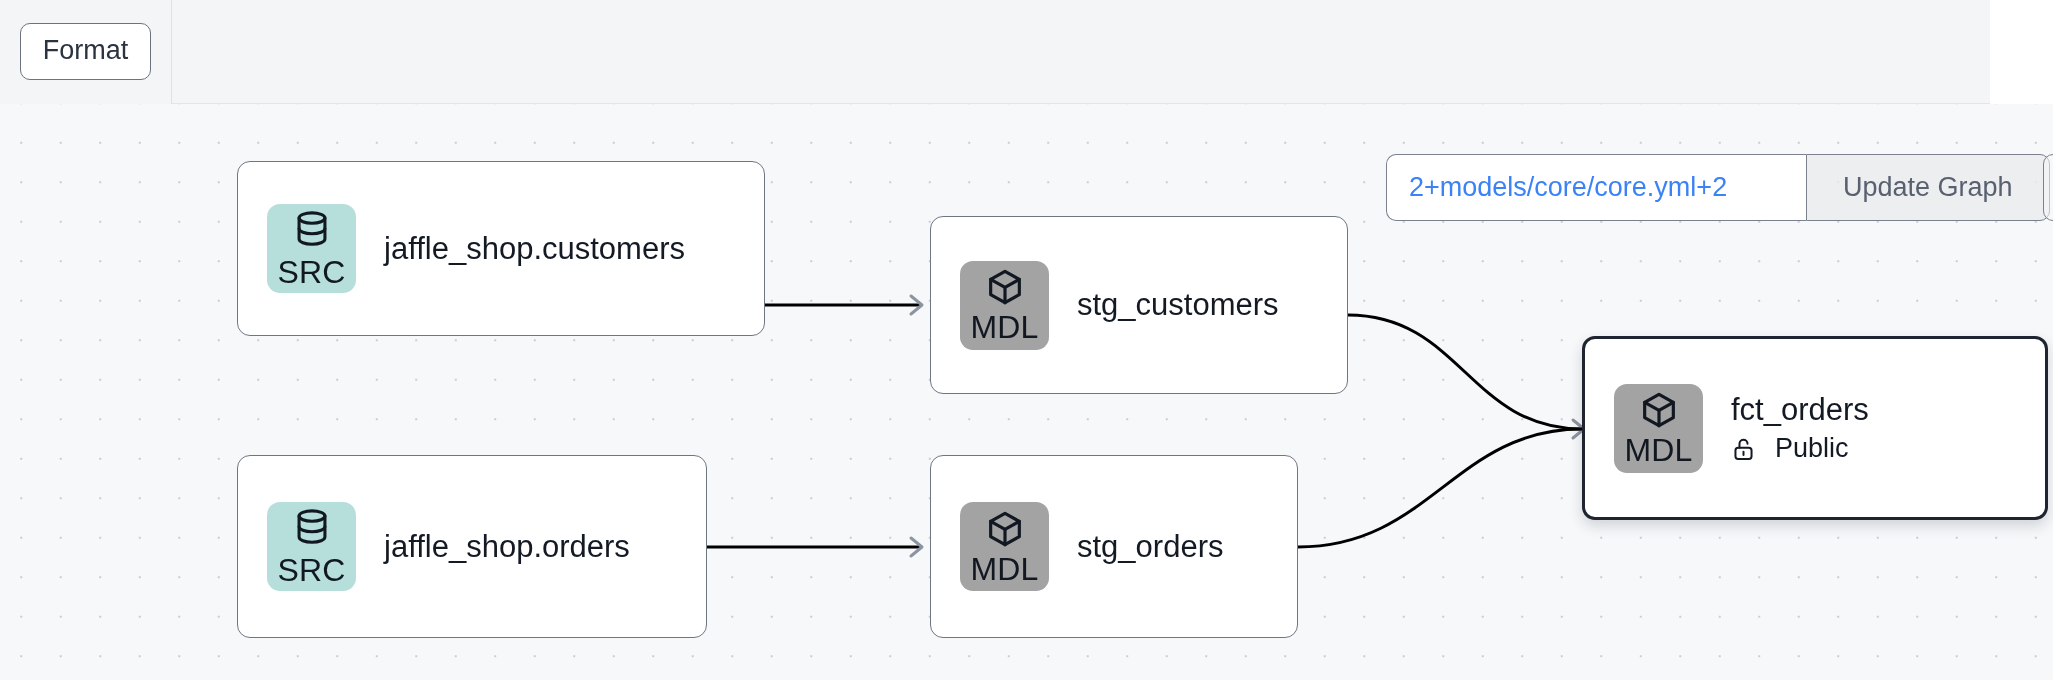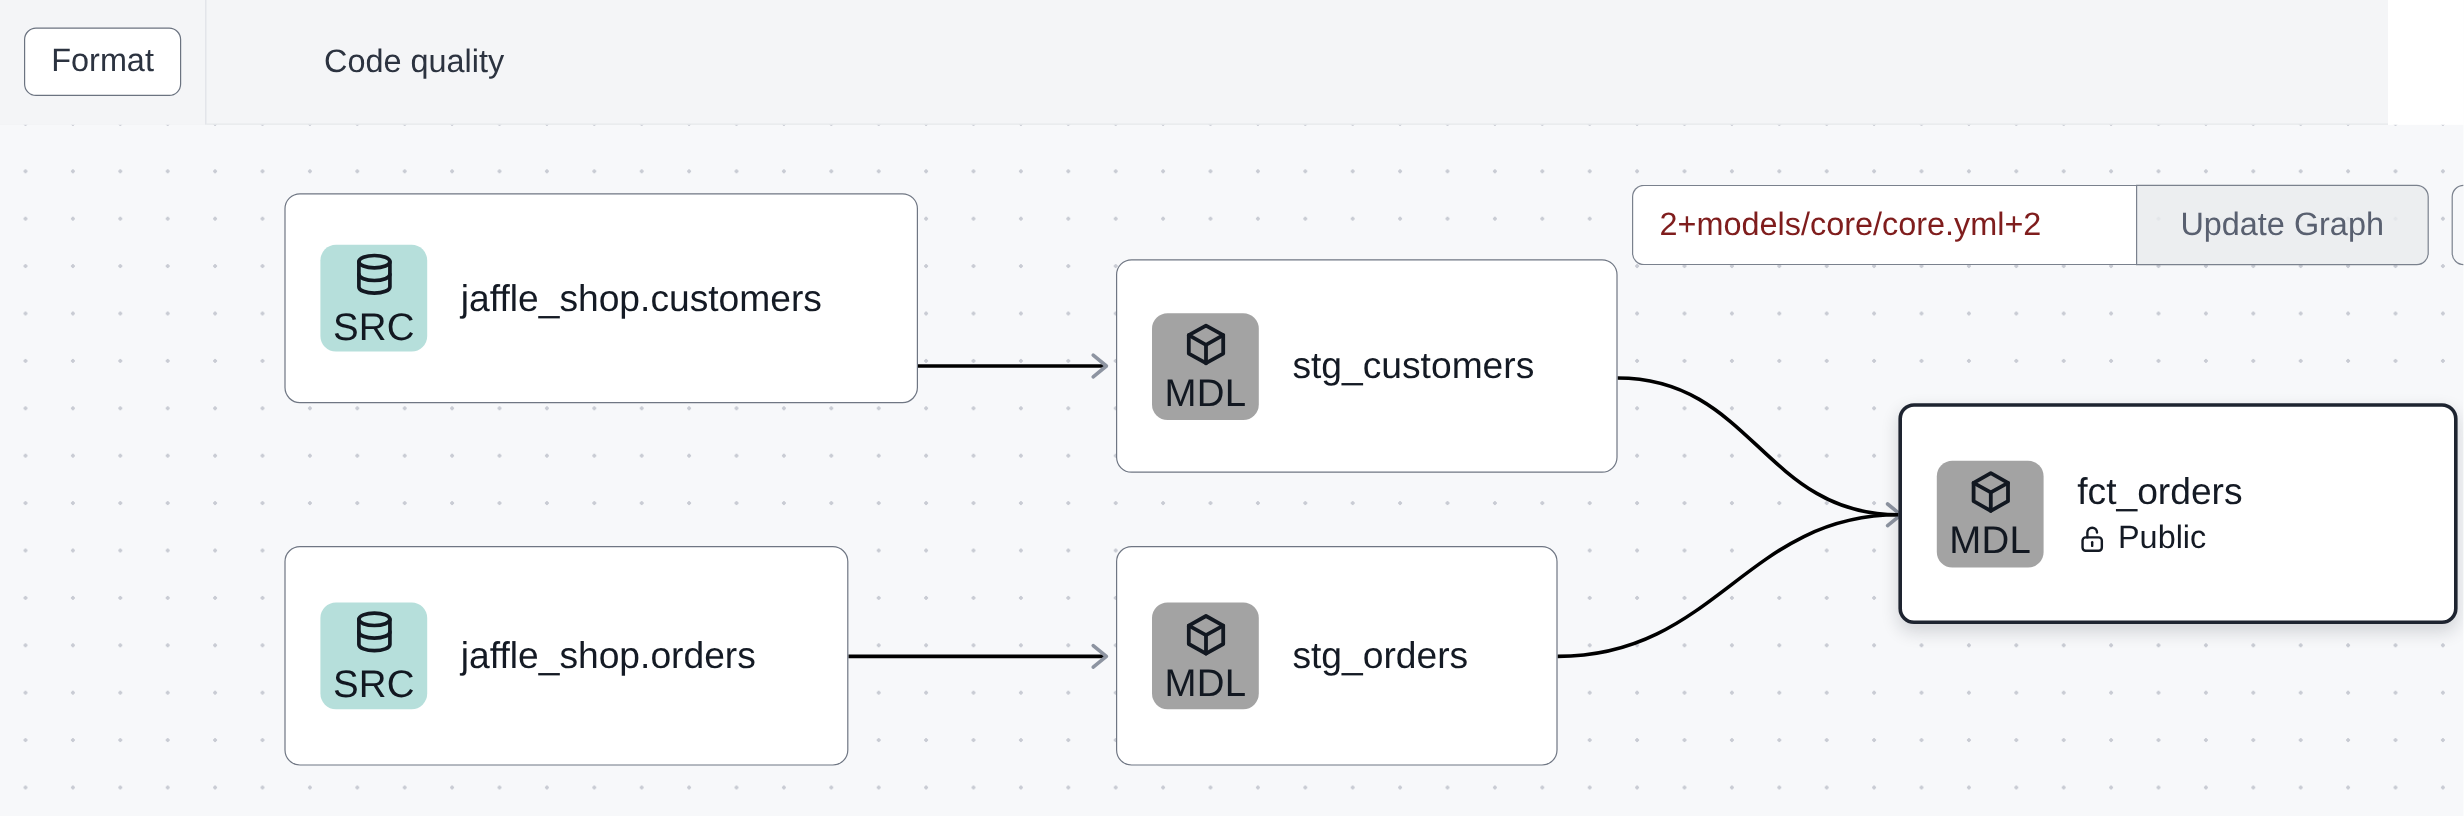--- a/index.html
+++ b/index.html
@@ -73,24 +73,25 @@
     height: 67px;
     z-index: 6;
   }
   .selector-input {
     width: 420px; height: 67px;
     background: #ffffff;
     border: 1px solid #7a818d;
     border-right: none;
     border-radius: 10px 0 0 10px;
     font-size: 27px;
-    color: #7f1d1d;
+    color: #3b82f6;
     padding: 0 22px;
     outline: none;
     font-family: "Liberation Sans", sans-serif;
+    margin-left: 26px;
   }
   .update-btn {
     height: 67px;
     background: rgba(233,235,238,0.82);
     border: 1px solid #7a818d;
     border-radius: 0 10px 10px 0;
     color: #596070;
     font-size: 27px;
     padding: 0 36px;
     cursor: pointer;
@@ -137,38 +138,35 @@
   .badge-label {
     font-size: 32px;
     color: #121821;
     line-height: 1;
     margin-top: 3px;
     letter-spacing: 0.2px;
   }
   .node-body { margin-left: 28px; display: flex; flex-direction: column; justify-content: center; }
   .node-title { font-size: 31px; color: #141a24; line-height: 1.15; white-space: nowrap; }
   .node-sub {
-    display: flex; align-items: center; gap: 9px;
+    display: flex; align-items: center; gap: 19px;
     font-size: 27px; color: #141a24; margin-top: 6px;
   }
   .node-sub svg { display: block; }
 </style>
 </head>
 <body>
 
 <div id="app">
 
   <div class="topbar">
     <div class="format-zone">
       <button class="format-btn">Format</button>
     </div>
     <div class="tabs">
-      <div class="tab">
-        <span>Code quality</span>
-      </div>
     </div>
   </div>
 
   <div class="canvas">
 
     <svg class="edges" viewBox="0 0 2053 576" xmlns="http://www.w3.org/2000/svg">
 
       <g>
         <path d="M 765 201 L 920 201" stroke="#000000" stroke-width="3" fill="none"></path>
         <path d="M 911 192 L 922 201 L 911 210" stroke="#8d94a1" stroke-width="3" fill="none" stroke-linecap="round" stroke-linejoin="round"></path>

